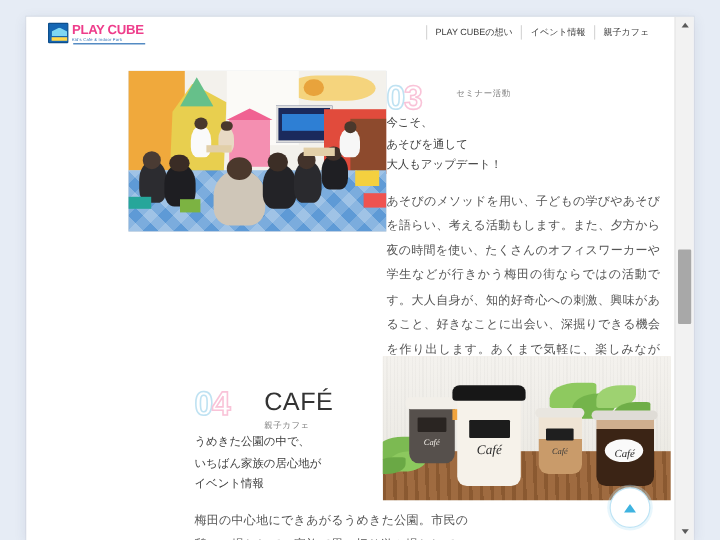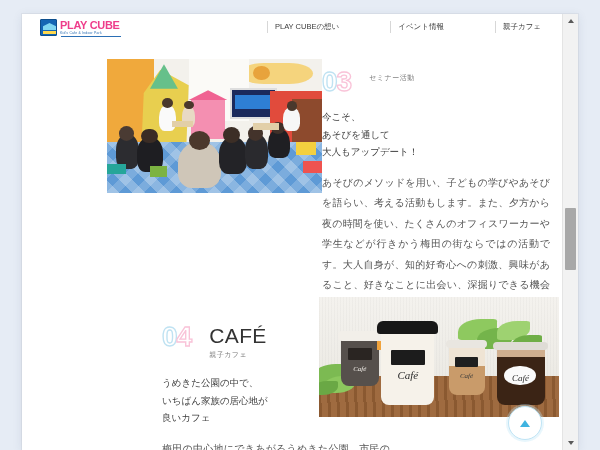--- a/index.html
+++ b/index.html
@@ -95,21 +95,21 @@
     font-size:3.4px; color:#2b6fb5; letter-spacing:.2px;
     margin-top:1.5px; white-space:nowrap;
   }
   #logo-underline {
     position:absolute; left:21px; bottom:-1px;
     width:60px; height:1.5px; background:#2b6fb5;
   }
 
   #main-nav {
     position:absolute; right:14px; top:7px;
-    display:flex; gap:44px;
+    display:flex; 
   }
   #main-nav .nav-item {
     font-size:7.5px; color:#3a3a3a;
     padding:0 7px;
     white-space:nowrap;
     border-left:1px solid #d7d7d7;
     line-height:12px;
     cursor:pointer;
   }
   #main-nav .nav-item:last-child { border-right:none; }
@@ -132,40 +132,39 @@
     position:absolute; left:297px; top:3px;
     width:240px; height:120px;
     overflow:hidden; background:#efe9e2;
   }
   #section-cafe { height:170px; }
   #cafe-copy {
     position:absolute; left:140px; top:30px; width:230px;
   }
 
   
-  .sec-head { display:flex; align-items:flex-start; gap:18px; }
+  .sec-head { display:flex; align-items:flex-start; gap:29px; }
   .sec-num {
     font-size:28px; font-weight:700; line-height:.9;
     letter-spacing:-1px;
     -webkit-text-stroke:1.3px #bfe2f2;
     color:transparent;
     position:relative;
     white-space:nowrap;
   }
   .sec-num .d2 { -webkit-text-stroke:1.3px #f9c3d8; }
   .sec-title-wrap { padding-top:1px; }
   .sec-title {
     font-size:21px; color:#333; letter-spacing:.4px;
     line-height:1.05; font-weight:400;
   }
   .sec-sub {
     font-size:7px; color:#7a7a7a; margin-top:3px; letter-spacing:.5px;
   }
   .sec-lead {
-    margin-top:14px;
     font-size:9.5px; line-height:1.85; color:#3d3d3d;
   }
   .sec-body {
     margin-top:12px;
     font-size:10px; line-height:2.05; color:#555;
     text-align:justify;
   }
   .sec-body.wide { width:228px; }
 
   
@@ -379,21 +378,21 @@
           <div class="sec-num">
             <span class="d1">0</span><span class="d2">4</span>
           </div>
           <div class="sec-title-wrap">
             <div class="sec-title">CAFÉ</div>
             <div class="sec-sub">親子カフェ</div>
           </div>
         </div>
         <div class="sec-lead" style="white-space:pre-line;">うめきた公園の中で、
 いちばん家族の居心地が
-良いカフェ</div>
+イベント情報</div>
         <div class="sec-body" style="width:228px;">梅田の中心地にできあがるうめきた公園。市民の憩いの場として、家族で思い切り遊ぶ場としての公園。さらに、海外からも「あの公園へ行ってみたい」と思われるような公園に。そこで必要なのは、公園時間を快適に過ごすチェア、今をあ</div>
       </div>
 
     </section>
 
   </div>
 
   <div id="pagetop" title="ページトップへ戻る">
     <i></i>
   </div>

